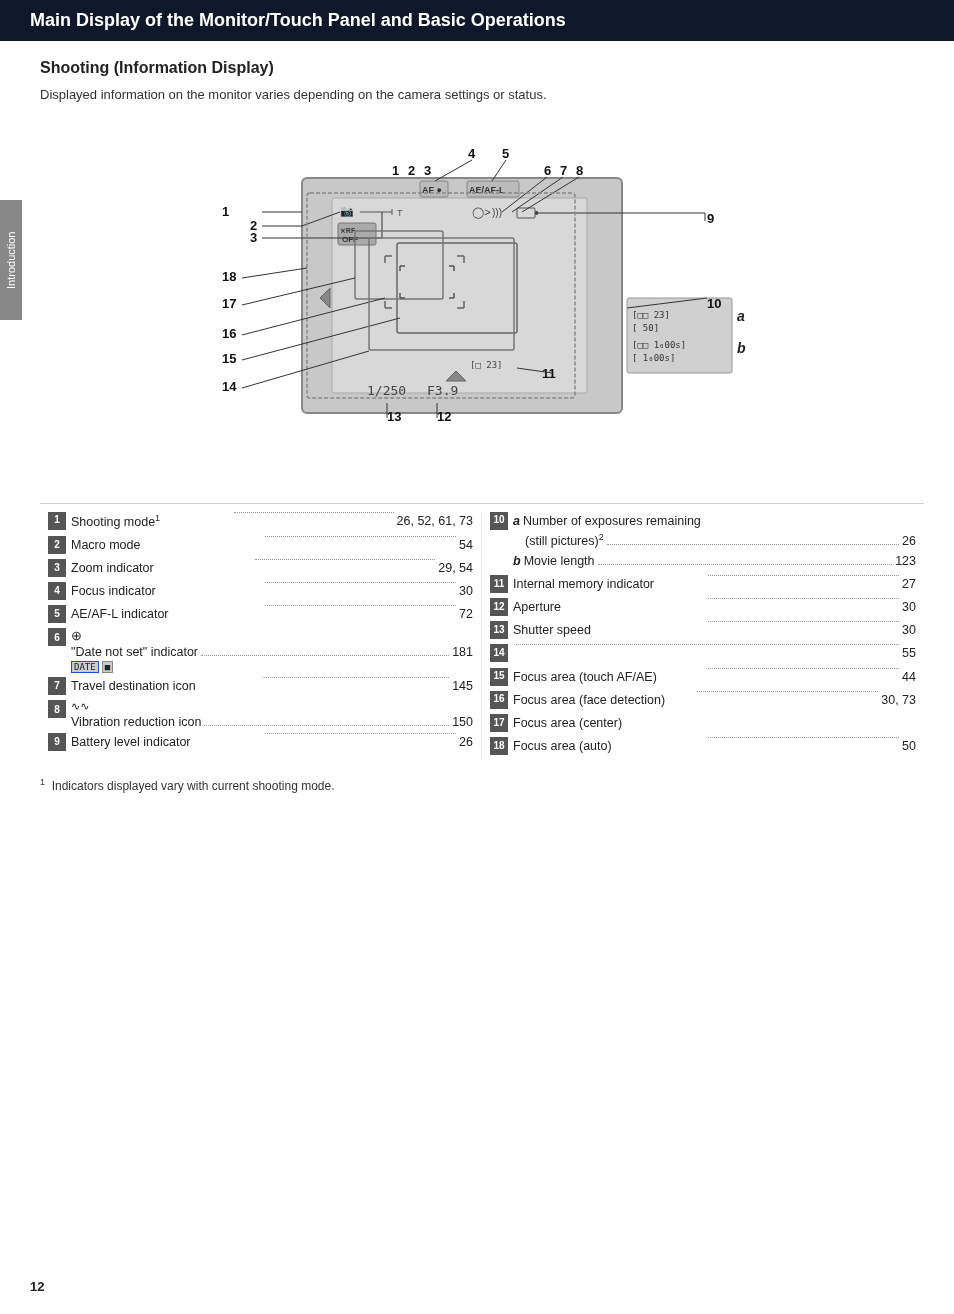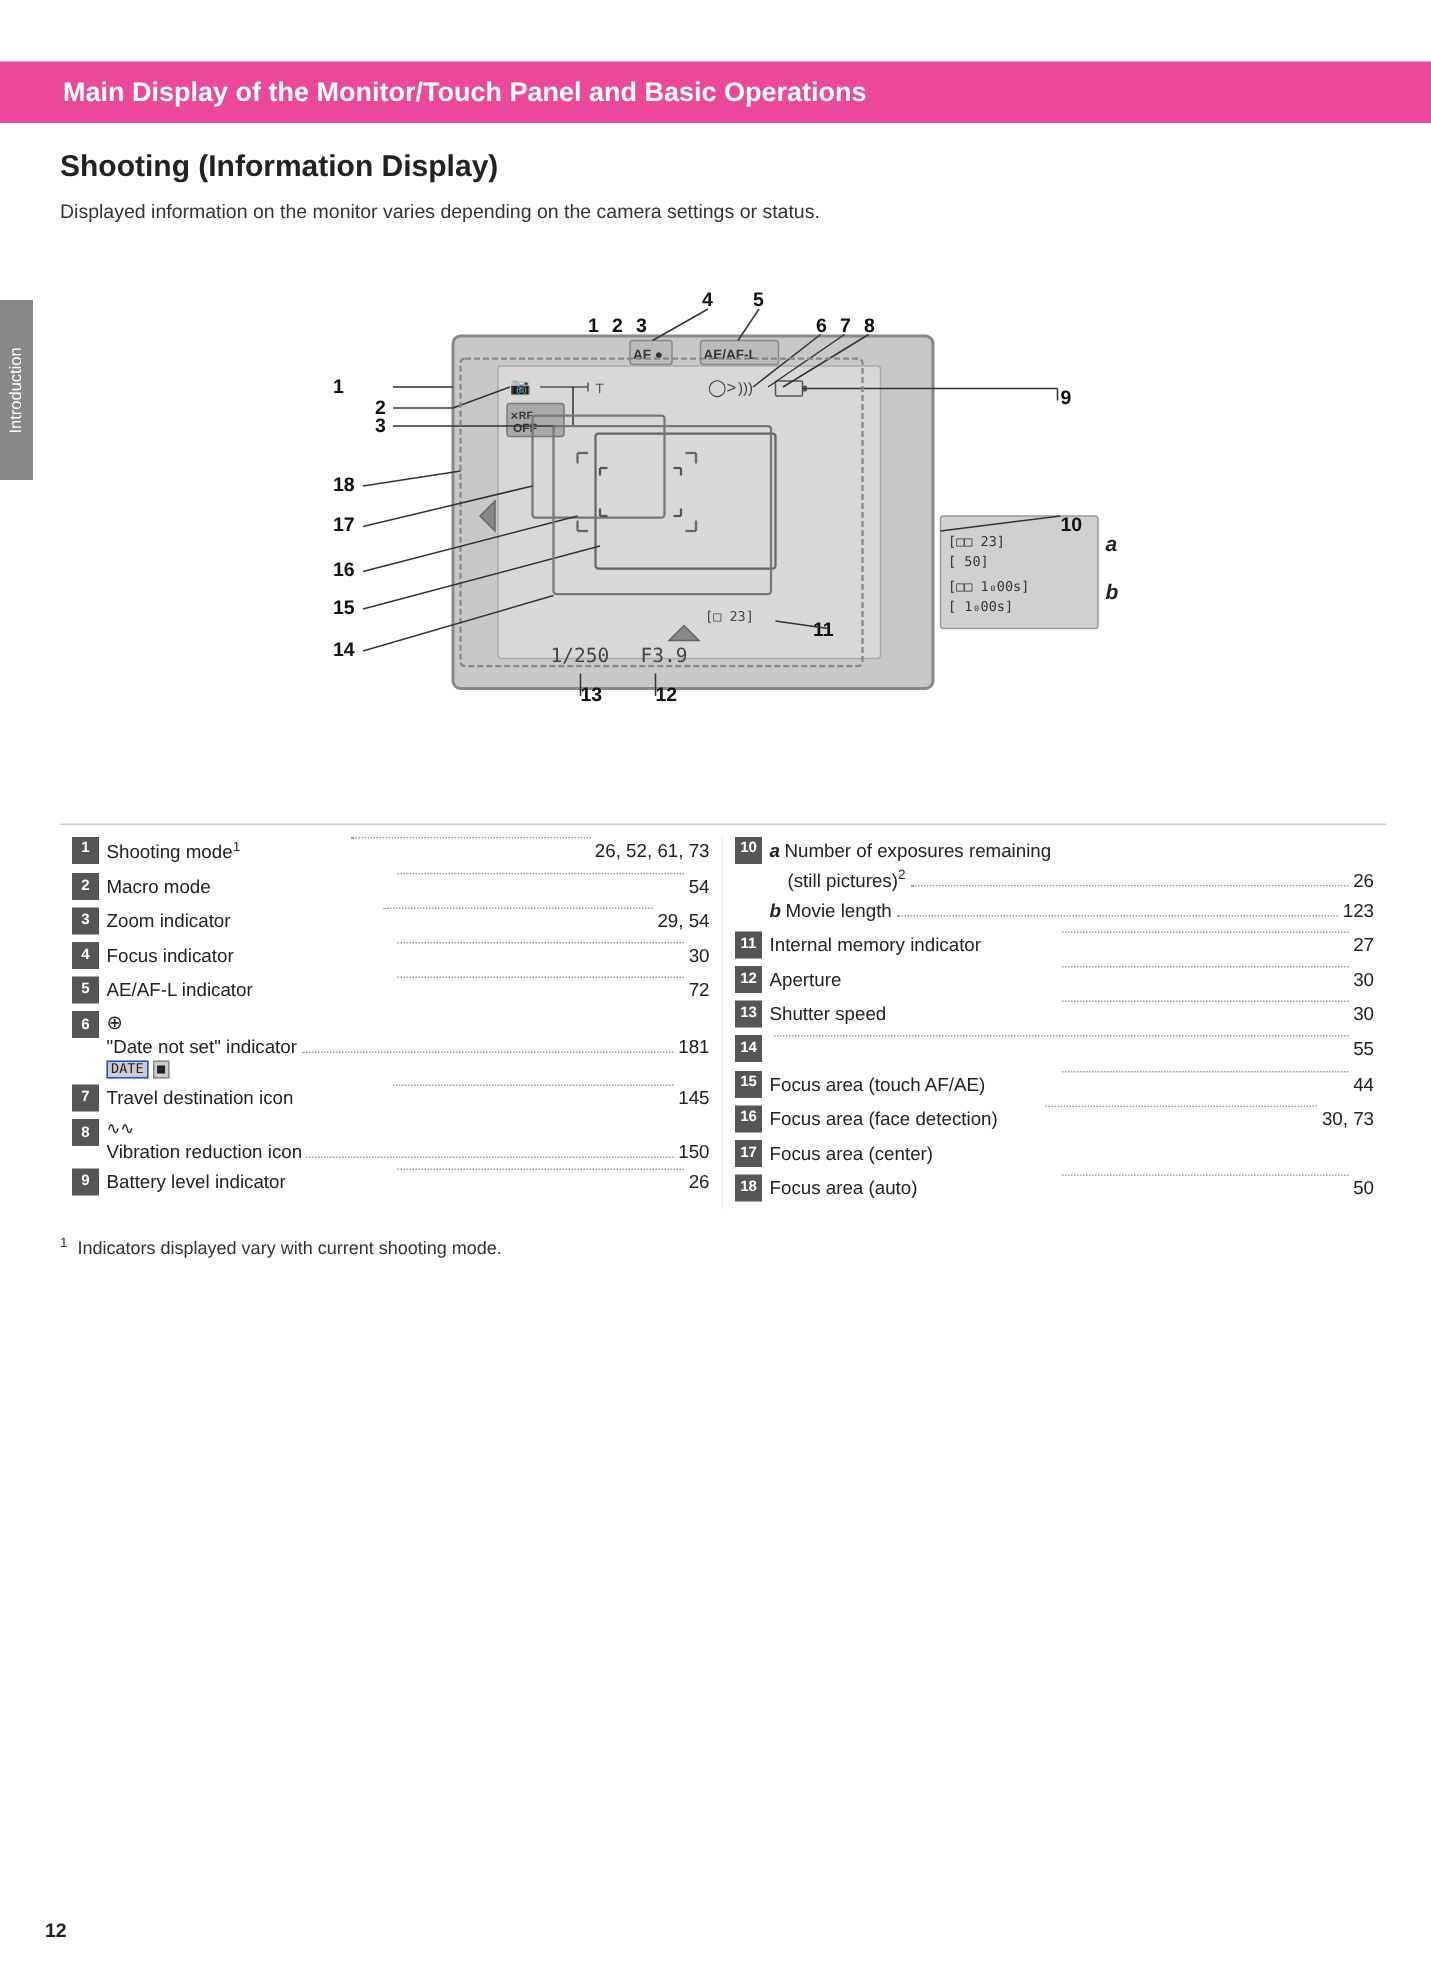--- a/index.html
+++ b/index.html
@@ -8,26 +8,25 @@
       min-height: 1314px;
       background: #fff;
       font-family: Arial, Helvetica, sans-serif;
       font-size: 14px;
       color: #222;
       position: relative;
     }
 
     
     .header-bar {
-      background: #ec4899;
+      background: #0f172a;
       color: #fff;
-      padding: 10px 20px 10px 42px;
+      padding: 10px 20px 10px 30px;
       font-size: 18px;
       font-weight: bold;
-      margin-top: 41px;
     }
 
     
     .side-tab {
       position: absolute;
       left: 0;
       top: 200px;
       width: 22px;
       background: #888;
       color: #fff;
@@ -40,21 +39,21 @@
       display: flex;
       align-items: center;
       justify-content: center;
     }
 
     .main-content {
       padding: 18px 30px 20px 40px;
     }
 
     .section-title {
-      font-size: 20px;
+      font-size: 16px;
       font-weight: bold;
       margin-bottom: 8px;
     }
 
     .section-desc {
       font-size: 13px;
       color: #333;
       margin-bottom: 18px;
       line-height: 1.5;
     }

